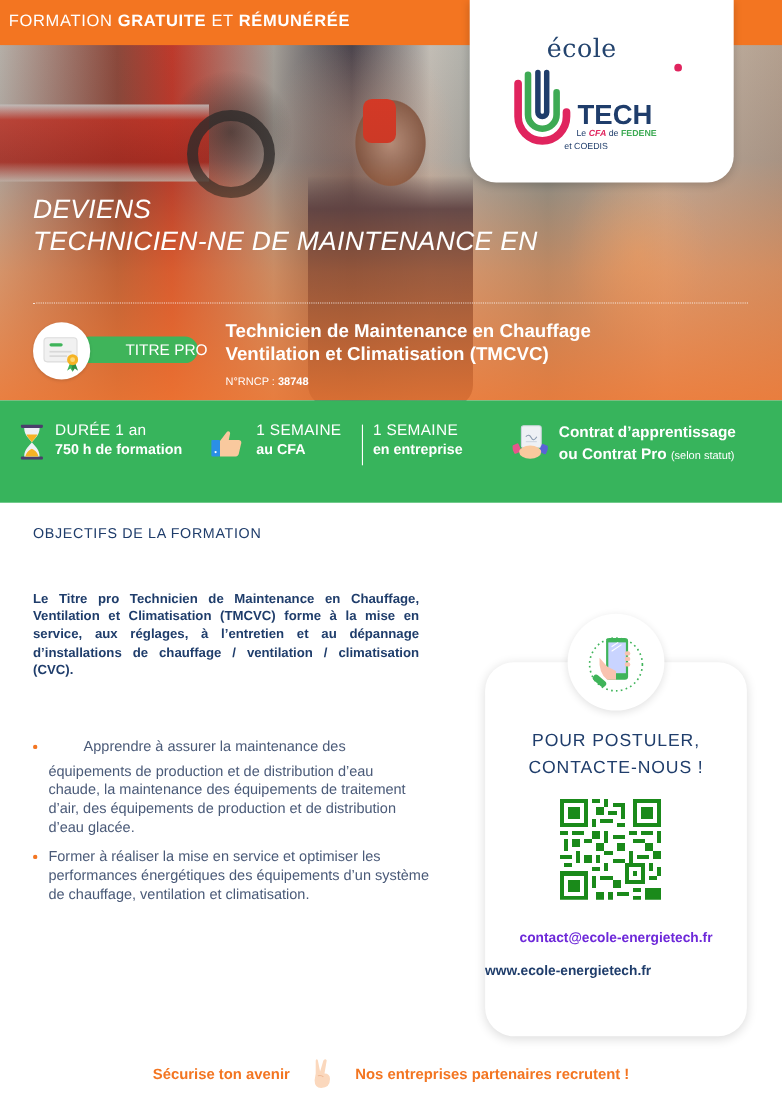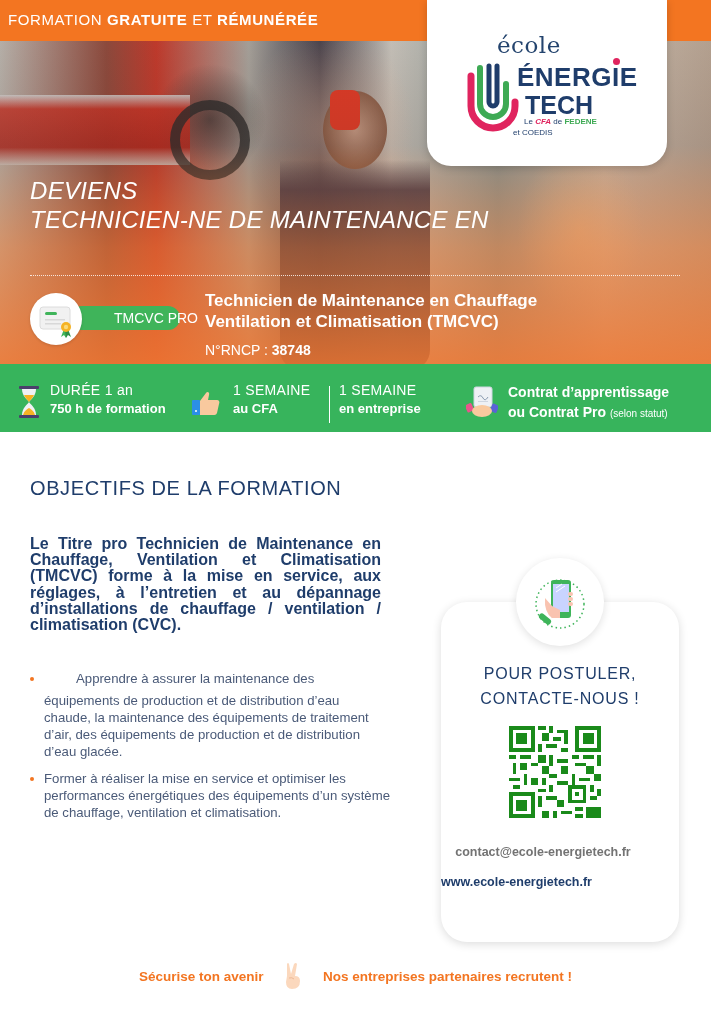--- a/index.html
+++ b/index.html
@@ -92,43 +92,43 @@
     }
     .titre-circle {
       position: absolute; left: 0; top: 0; width: 52px; height: 52px; border-radius: 50%; background: #fff;
       box-shadow: 0 1px 3px rgba(0,0,0,0.15);
     }
     .hero-sub {
       position: absolute; left: 205px; top: 290px; z-index: 3; color: #fff;
       font-weight: bold; font-size: 17px; line-height: 21px;
     }
     .rncp {
-      position: absolute; left: 205px; top: 342px; z-index: 3; color: #fff; font-size: 14px;
+      position: absolute; left: 205px; top: 342px; z-index: 3; color: #fff; font-size: 10px;
     }
     .rncp b { font-weight: bold; }
 
     
     .info-bar {
-      position: absolute; left: 0; top: 364px; width: 711px; height: 68px; background: #37b45c;
+      position: absolute; left: 0; top: 364px; width: 711px; height: 93px; background: #37b45c;
       color: #fff;
       padding-left: 40px;
     }
     .info-item { position: absolute; top: 18px; }
     .info-line1 { font-size: 14px; letter-spacing: 0.3px; line-height: 17px; white-space: nowrap; }
     .info-line2 { font-size: 13px; font-weight: bold; line-height: 20px; white-space: nowrap; }
     .info-small { font-size: 10px; font-weight: normal; }
     .info-sep { position: absolute; left: 329px; top: 22px; width: 1px; height: 37px; background: #ffffff; }
 
     
     .section-title {
-      position: absolute; left: 30px; top: 477px; color: #1f3d6b; font-size: 20px; letter-spacing: 0.6px;
+      position: absolute; left: 30px; top: 477px; color: #1f3d6b; font-size: 13px; letter-spacing: 0.6px;
     }
     .lead {
       position: absolute; left: 30px; top: 536px; width: 351px; color: #1f3d6b;
-      font-weight: bold; font-size: 16px; line-height: 16.2px; text-align: justify;
+      font-weight: bold; font-size: 12px; line-height: 16.2px; text-align: justify;
     }
     .bullets { position: absolute; left: 30px; top: 670px; width: 360px; list-style: none; }
     .bullets li {
       position: relative; padding-left: 14px; color: #4a5a78; font-size: 13.2px; line-height: 17px;
       margin-bottom: 10px;
     }
     .bullets li .dot {
       position: absolute; left: 0; top: 7px; width: 4px; height: 4px; border-radius: 50%; background: #f37521;
     }
     .bullets li:first-child .first-line { display: block; margin-bottom: 5px; margin-left: 32px; }
@@ -141,21 +141,21 @@
     .contact-circle {
       position: absolute; left: 516px; top: 558px; width: 88px; height: 88px; border-radius: 50%;
       background: #fff; box-shadow: 0 2px 8px rgba(0,0,0,0.12); z-index: 2;
     }
     .contact-title {
       position: absolute; left: 441px; top: 661px; width: 238px; text-align: center; color: #1f3d6b;
       font-size: 16px; line-height: 25px; letter-spacing: 0.8px; z-index: 3;
     }
     .qr { position: absolute; left: 509px; top: 726px; width: 92px; height: 92px; z-index: 3; }
     .contact-email {
-      position: absolute; left: 424px; top: 845px; width: 238px; text-align: center; color: #737373;
+      position: absolute; left: 441px; top: 845px; width: 238px; text-align: center; color: #6d28d9;
       font-weight: bold; font-size: 12.5px; z-index: 3;
     }
     .contact-web {
       position: absolute; left: 441px; top: 875px; width: 238px; color: #1f3d6b;
       font-weight: bold; font-size: 12.5px; z-index: 3;
     }
 
     
     .footer {
       position: absolute; left: 0; top: 962px; width: 711px; text-align: center;
@@ -179,35 +179,34 @@
   <div class="top-banner-text"><span>FORMATION </span><b>GRATUITE</b><span> ET </span><b>RÉMUNÉRÉE</b></div>
 </div>
 
 <div class="logo-card">
   <div class="logo-ecole">école</div>
   <svg class="logo-u" viewBox="0 0 56 72">
     <path d="M6 14 V44 A22 22 0 0 0 50 44 V40" fill="none" stroke="#e0245e" stroke-width="7" stroke-linecap="round"></path>
     <path d="M15 6 V42 A13 13 0 0 0 41 42 V22" fill="none" stroke="#3eaa54" stroke-width="6" stroke-linecap="round"></path>
     <path d="M24 4 V40 A4 4 0 0 0 32 40 V4" fill="none" stroke="#1f3d6b" stroke-width="5" stroke-linecap="round"></path>
   </svg>
-  <div class="logo-energie">ÉNERGIE</div>
   <div class="logo-dot"></div>
   <div class="logo-tech">TECH</div>
   <div class="logo-tag1"><span>Le </span><span class="cfa">CFA</span><span> de </span><span class="fed">FEDENE</span></div>
   <div class="logo-tag2"><span>et </span><span>COEDIS</span></div>
 </div>
 
 <div class="hero-title">
   <div>DEVIENS</div>
   <div>TECHNICIEN-NE DE MAINTENANCE EN</div>
 </div>
 <div class="hero-divider"></div>
 
 <div class="titre-badge">
-  <div class="titre-pill">TMCVC PRO</div>
+  <div class="titre-pill">TITRE PRO</div>
   <div class="titre-circle">
     <svg width="52" height="52" viewBox="0 0 52 52">
       <rect x="10" y="14" width="30" height="22" rx="3" fill="#f1f1f1" stroke="#dcdcdc"></rect>
       <rect x="15" y="19" width="12" height="3" rx="1.5" fill="#3fb45a"></rect>
       <rect x="15" y="26" width="20" height="1.5" fill="#d8d8d8"></rect>
       <rect x="15" y="30" width="16" height="1.5" fill="#d8d8d8"></rect>
       <path d="M34 36 L31 44 L34 42 L36 45 L37 37 Z" fill="#3fb45a"></path>
       <path d="M38 36 L41 44 L38 42 L36 45 L35 37 Z" fill="#2e8f45"></path>
       <circle cx="36" cy="34" r="5" fill="#f5b324"></circle>
       <circle cx="36" cy="34" r="2.2" fill="#fbd977"></circle>

